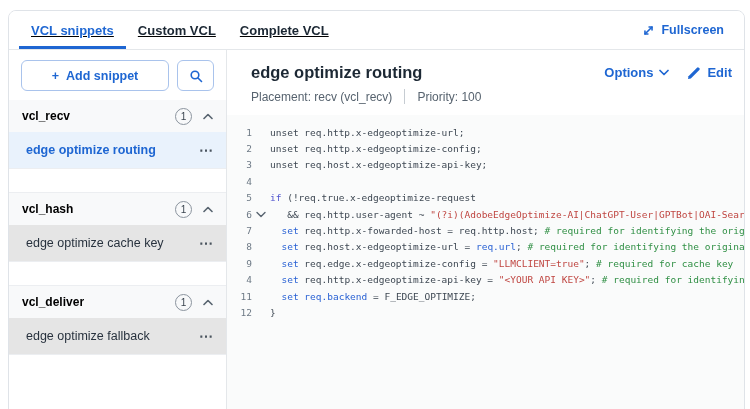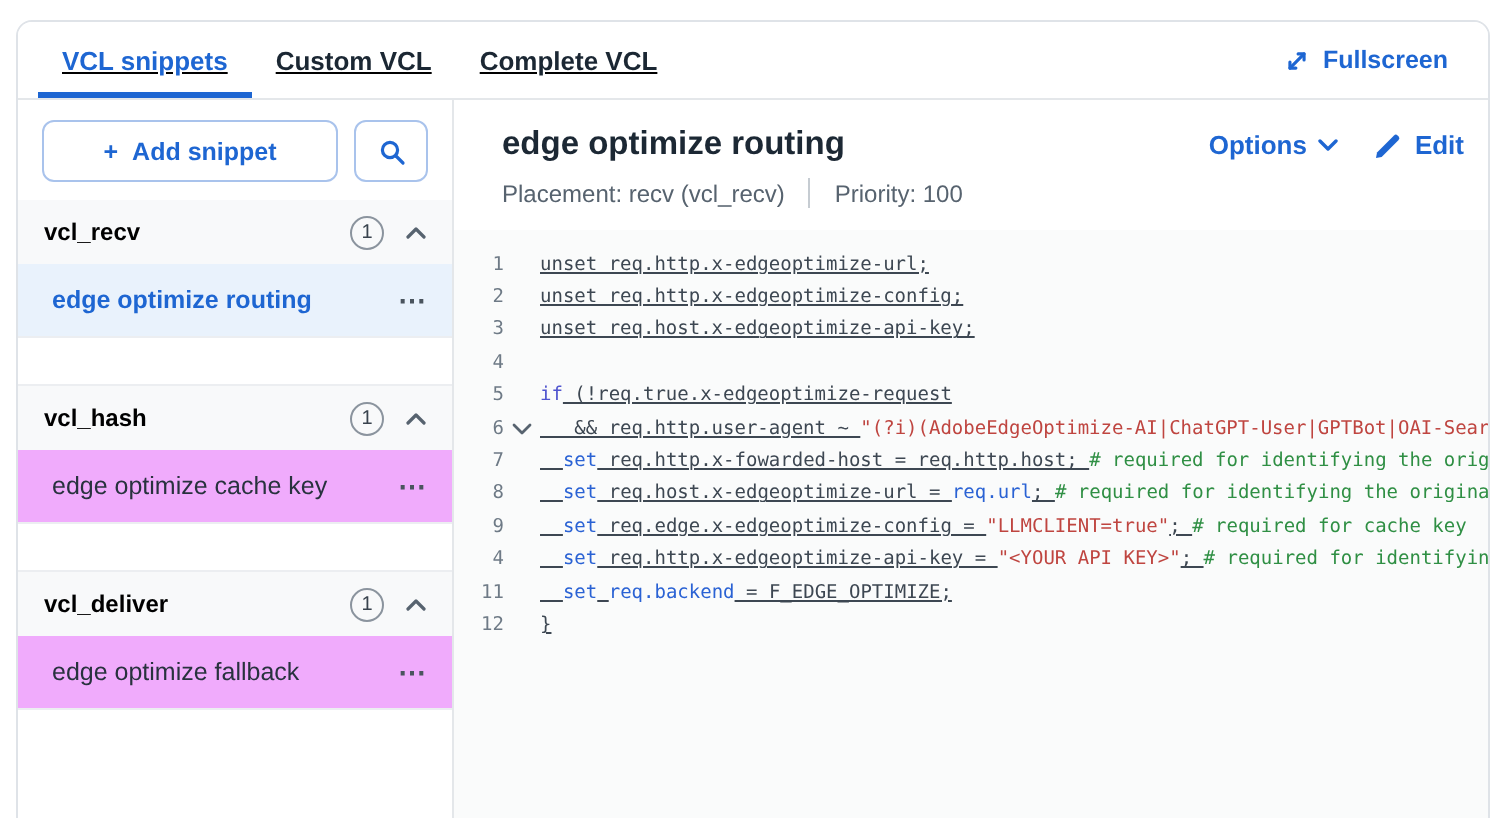--- a/index.html
+++ b/index.html
@@ -37,21 +37,21 @@
 
   .section { border-bottom: 1px solid #eceef1; margin-bottom: 8px; }
   .section + .section { border-top: 1px solid #eceef1; margin-top: 23px; }
   .section-header { height: 32px; display: flex; align-items: center; padding: 0 13px;
     background: #f8f9fa; cursor: pointer; }
   .section-name { font-size: 12px; font-weight: 700; color: #000000; flex: 1; }
   .badge { width: 17px; height: 17px; border: 1px solid #8b949e; border-radius: 50%;
     font-size: 10px; color: #39434e; display: flex; align-items: center;
     justify-content: center; margin-right: 11px; }
   .snippet-item { height: 36px; display: flex; align-items: center;
-    padding: 0 13px 0 17px; background: #f0abfc; font-size: 12.5px; color: #28323e; cursor: pointer; }
+    padding: 0 13px 0 17px; background: #e5e5e5; font-size: 12.5px; color: #28323e; cursor: pointer; }
   .snippet-item.selected { background: var(--selected-item-bg); color: var(--accent-blue); font-weight: 700; }
   .snippet-label { flex: 1; }
   .kebab { color: #4a545e; font-size: 14px; font-weight: 700; line-height: 1; cursor: pointer; }
 
   
   .main-header { padding: 13px 12px 11px 24px; background: #fff; }
   .main-header-row { display: flex; align-items: center; }
   .page-title { font-size: 16.5px; font-weight: 700; color: #1c2834; flex: 1; }
   .actions { display: flex; align-items: center; gap: 18px; }
   .action-link { display: flex; align-items: center; gap: 6px; color: var(--accent-blue);
@@ -61,21 +61,21 @@
 
   
   .code-area { flex: 1; background: #fafbfb; padding-top: 9px; overflow: hidden;
     font-family: "DejaVu Sans Mono", monospace; font-size: 9.5px; }
   .code-line { display: flex; height: 16.4px; align-items: center; white-space: pre; }
   .lnum { width: 25px; text-align: right; color: #6e7a86; flex-shrink: 0;
     user-select: none; }
   .fold-col { width: 18px; flex-shrink: 0; display: flex; align-items: center;
     justify-content: center; }
   .code-text { white-space: pre; }
-  .tk-p { color: var(--syntax-plain); text-decoration: underline; }
+  .tk-p { color: var(--syntax-plain); }
   .tk-k { color: var(--syntax-keyword); }
   .tk-b { color: var(--syntax-builtin); }
   .tk-s { color: var(--syntax-string); }
   .tk-c { color: var(--syntax-comment); }
 
   svg { display: block; }
 </style>
 </head>
 <body>
 

